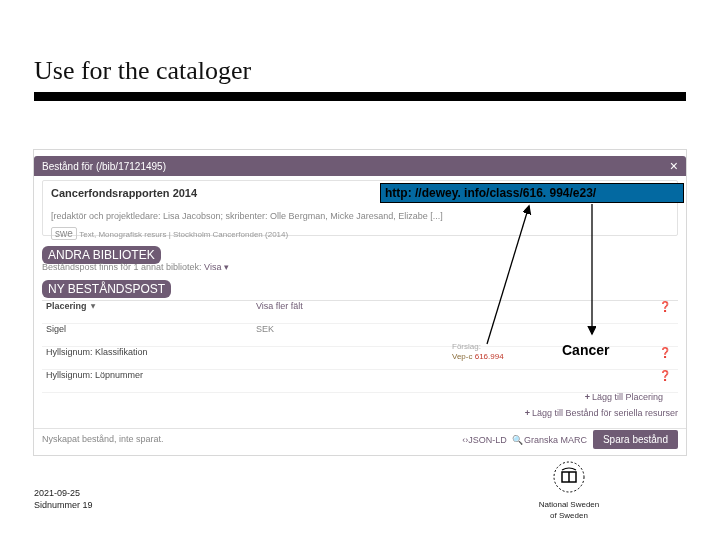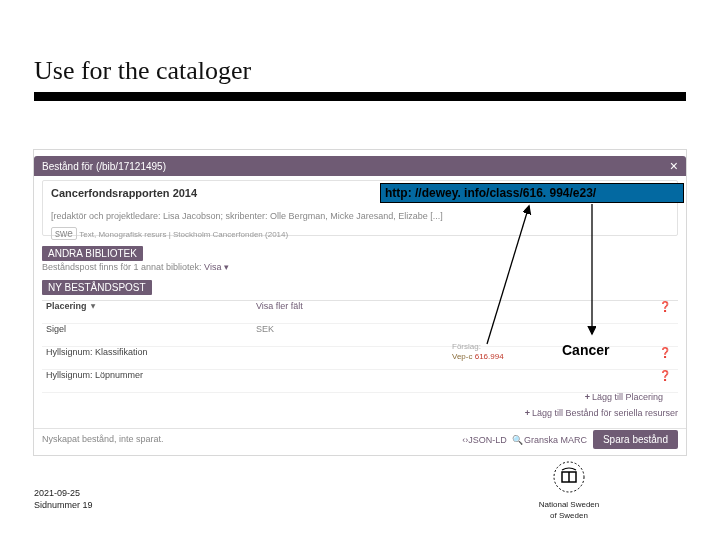--- a/index.html
+++ b/index.html
@@ -10,21 +10,21 @@
 
   .purple-bar{position:absolute;left:0;width:652px;display:flex;align-items:center;color:#fff;font-size:10px;box-sizing:border-box;padding:0 8px}
   .pb-top{top:6px;height:20px;background:#6f5b74;border-radius:3px 3px 0 0}
   .pb-top .close{margin-left:auto;color:#fff;font-size:14px;line-height:14px}
   .card{position:absolute;left:8px;top:30px;width:636px;height:56px;background:#fff;border:1px solid #e2e2e2;border-radius:2px;box-sizing:border-box;padding:6px 8px;font-size:9px;color:#555}
   .card-title{font-size:11px;color:#333;font-weight:bold;margin-bottom:12px}
   .card-sub{color:#888}
   .isbn{position:absolute;right:8px;top:6px;font-size:9px;color:#333}
   .small-badge{display:inline-block;border:1px solid #ccc;border-radius:2px;padding:0 3px;font-size:10px;color:#888;margin-top:6px}
 
-  .pill{position:absolute;font-size:10px;color:#fff;border-radius:1px;padding:2px 6px}
+  .pill{position:absolute;font-size:12px;color:#fff;border-radius:6px;padding:2px 6px}
   .pill-1{left:8px;top:96px;background:#6f5b74}
   .line-1{position:absolute;left:8px;top:112px;font-size:9px;color:#888}
   .line-1 .lnk{color:#6f5b74}
   .pill-2{left:8px;top:130px;background:#6f5b74}
 
   .tbl{position:absolute;left:8px;top:150px;width:636px;border-top:1px solid #e2e2e2;font-size:9px;color:#666}
   .tbl .row{display:flex;align-items:flex-start;height:22px;border-bottom:1px solid #f1f1f1}
   .tbl .c1{width:210px;padding-left:4px;color:#444}
   .tbl .c2{width:250px;color:#888}
   .tbl .c3{flex:1}

